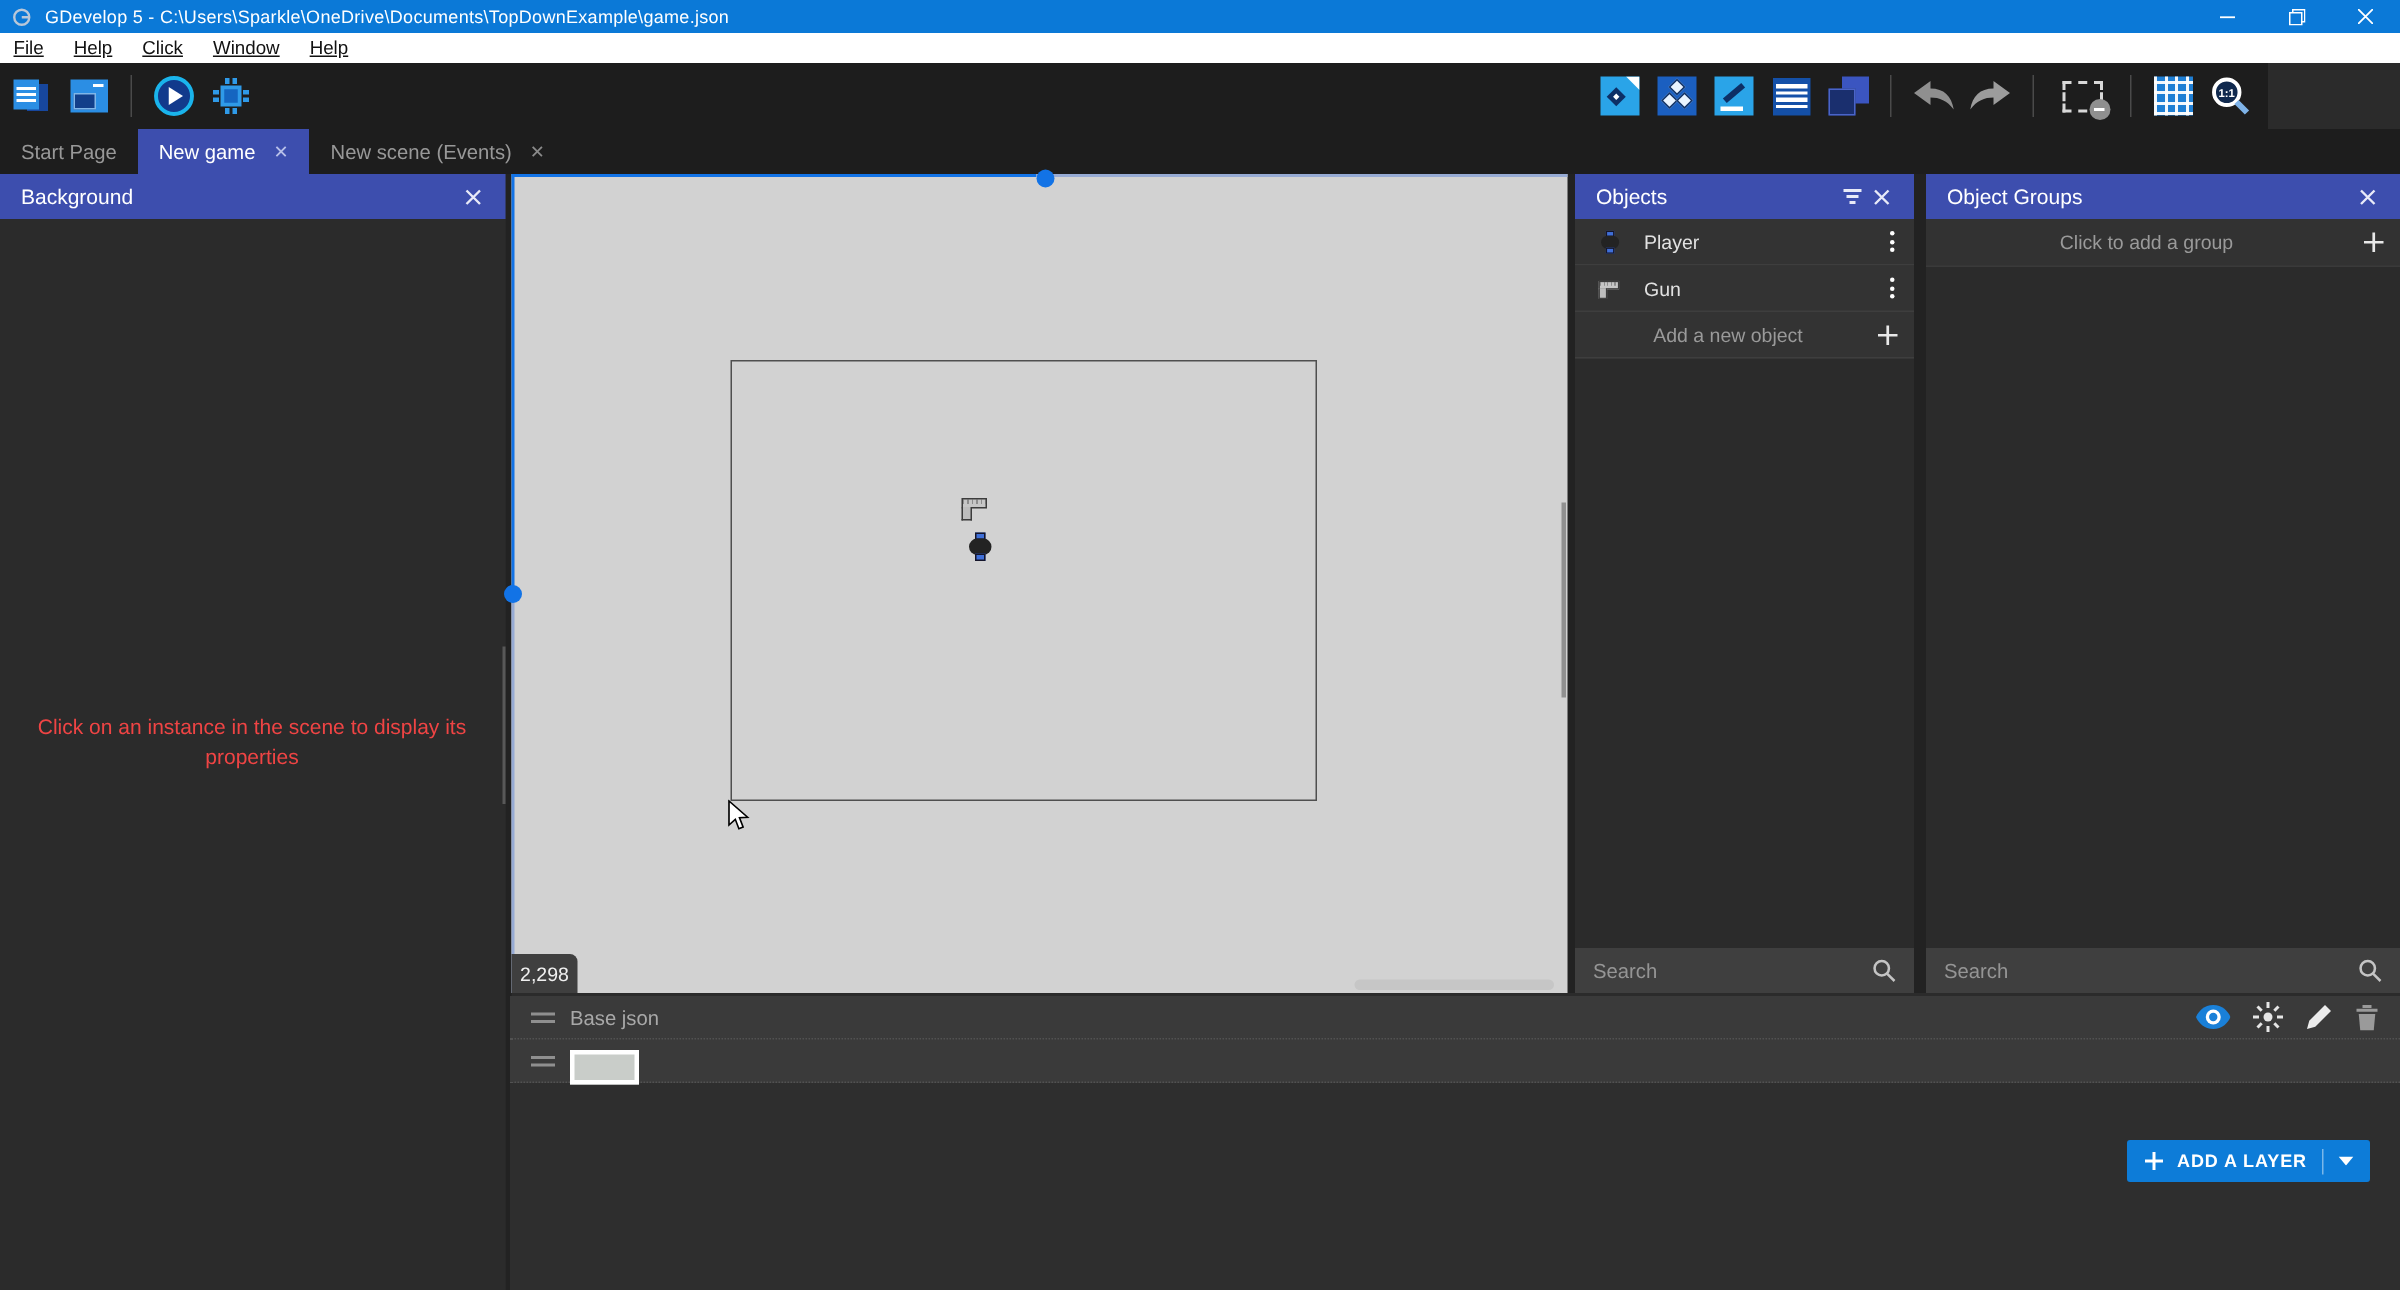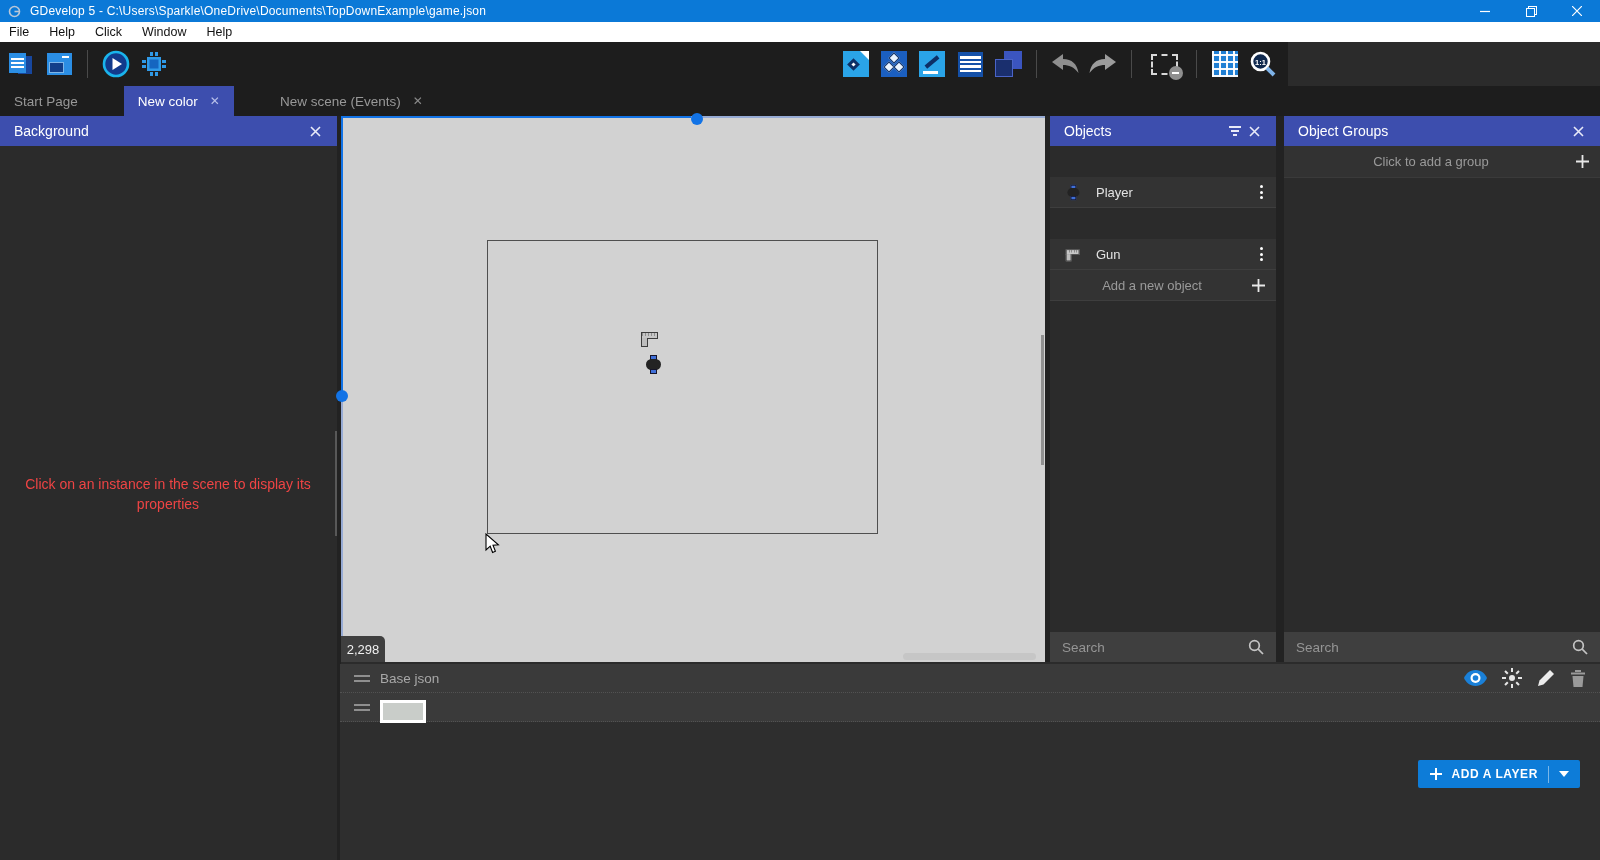--- a/index.html
+++ b/index.html
@@ -11,25 +11,25 @@
   .titlebar { position:absolute; left:0; top:0; width:1600px; height:22px; background:#0b79d7;
               display:flex; align-items:center; color:#fff; font-size:12px; }
   .tb-logo { margin-left:7px; width:14px; height:14px; display:flex; align-items:center; justify-content:center; }
   .tb-title { margin-left:9px; white-space:nowrap; letter-spacing:.2px; }
   .tb-controls { margin-left:auto; display:flex; height:22px; }
   .win-btn { width:46px; height:22px; display:flex; align-items:center; justify-content:center; cursor:default; }
 
   
   .menubar { position:absolute; left:0; top:22px; width:1600px; height:20px; background:#ffffff;
              display:flex; align-items:center; font-size:12.5px; color:#111; }
-  .menu-item { padding:0 10px; height:20px; display:flex; align-items:center; }
+  .menu-item { padding:0 10px; height:20px; display:flex; align-items:center;text-decoration:underline; }
   .menu-item:first-child { padding-left:9px; }
 
   
-  .toolbar { position:absolute; left:0; top:42px; width:1288px; height:44px; background:#1d1d1d;
+  .toolbar { position:absolute; left:0; top:42px; width:1512px; height:44px; background:#1d1d1d;
              display:flex; align-items:center; }
   .tb-group { display:flex; align-items:center; gap:8px; }
   .tb-group.left { margin-left:6px; }
   .tb-group.right { position:absolute; right:10px; top:0; height:44px; }
   .tb-sep { width:1px; height:28px; background:#4a4a4a; margin:0 5px; }
   .tb-icon { width:30px; height:32px; display:flex; align-items:center; justify-content:center; position:relative; }
 
   .ic-doc { position:relative; width:26px; height:24px; }
   .ic-doc .back { position:absolute; left:10px; top:4px; width:14px; height:18px; background:#17479e; }
   .ic-doc .front { position:absolute; left:1px; top:1px; width:17px; height:20px; background:#2b8ee4;
@@ -59,21 +59,21 @@
   .ic-cubes i { position:absolute; width:8px; height:8px; background:#eaf4ff; border:1px solid #0d2f66; transform:rotate(45deg); display:block; }
   .ic-cubes i:nth-child(1){ left:9px; top:3px; }
   .ic-cubes i:nth-child(2){ left:4px; top:12px; }
   .ic-cubes i:nth-child(3){ left:14px; top:12px; }
   .ic-pencil { position:relative; width:26px; height:26px; background:#2aa4e8; }
   .ic-pencil .p { position:absolute; left:5px; top:9px; width:16px; height:4px; background:#0d2f66; transform:rotate(-40deg); }
   .ic-pencil .u { position:absolute; left:4px; bottom:3px; width:15px; height:3px; background:#fff; }
 
   
   .tabbar { position:absolute; left:0; top:86px; width:1600px; height:30px; background:#1d1d1d;
-            display:flex; align-items:stretch; font-size:13.5px;gap:32px; }
+            display:flex; align-items:stretch; font-size:13.5px; }
   .tab { display:flex; align-items:center; padding:0 14px; color:#989898; gap:12px; }
   .tab.active { background:#3d4eae; color:#fff; }
   .tab .tab-close { font-size:12px; color:#b9c1ea; }
   .tab.inactive .tab-close { color:#8a8a8a; }
 
   
   .panel { position:absolute; background:#2b2b2b; }
   .panel-header { height:30px; background:#3d4eae; color:#fff; display:flex; align-items:center;
                   font-size:14px; padding:0 14px; }
   .panel-header .ph-title { flex:0 0 auto; }
@@ -112,21 +112,21 @@
   .sprite-player .p-top { position:absolute; left:4px; top:0; width:7px; height:5px; background:#3f6fd8; border:1px solid #15152a; }
   .sprite-player .p-bot { position:absolute; left:4px; top:14px; width:7px; height:5px; background:#3f6fd8; border:1px solid #15152a; }
   .sprite-player .p-body { position:absolute; left:0; top:4px; width:15px; height:11px; background:#232323; border-radius:6px; }
   .mini { transform:scale(.8); transform-origin:center; position:relative; }
   .mini .sprite-gun, .mini .sprite-player { position:relative; }
 
   .cursor { position:absolute; left:144px; top:417px; }
 
   
   #objects { left:1050px; top:116px; width:226px; height:546px; }
-  .obj-row { height:31px; background:#333333; border-bottom:1px solid #3e3e3e; display:flex; align-items:center;margin-top:31px; }
+  .obj-row { height:31px; background:#333333; border-bottom:1px solid #3e3e3e; display:flex; align-items:center; }
   .obj-icon-cell { width:46px; display:flex; align-items:center; justify-content:center; }
   .obj-label { flex:1; color:#e2e2e2; font-size:13px; }
   .kebab { width:30px; display:flex; flex-direction:column; align-items:center; gap:2.5px; }
   .kebab i { width:3px; height:3px; border-radius:50%; background:#fff; display:block; }
   .add-row { height:31px; background:#333333; border-bottom:1px solid #3e3e3e; display:flex; align-items:center; }
   .add-label { flex:1; text-align:center; color:#9a9a9a; font-size:13px; padding-left:14px; }
   .row-plus { width:36px; display:flex; justify-content:center; color:#e8e8e8; }
   .searchbar { position:absolute; left:0; bottom:0; width:100%; height:30px; background:#3f3f3f;
                display:flex; align-items:center; padding:0 12px; }
   .searchbar input { flex:1; background:transparent; border:none; outline:none; color:#ddd; font-size:13.5px;
@@ -304,21 +304,21 @@
         </svg>
       </div>
     </div>
   </div>
 
   <div class="tabbar">
     <div class="tab inactive">
       <span>Start Page</span>
     </div>
     <div class="tab active">
-      <span>New color</span>
+      <span>New game</span>
       <span class="tab-close">✕</span>
     </div>
     <div class="tab inactive">
       <span>New scene (Events)</span>
       <span class="tab-close">✕</span>
     </div>
   </div>
 
   <div class="divider-v" style="left:337px; top:116px; width:4px; height:744px;"></div>
   <div class="divider-v" style="left:1045px; top:116px; width:5px; height:546px;"></div>

